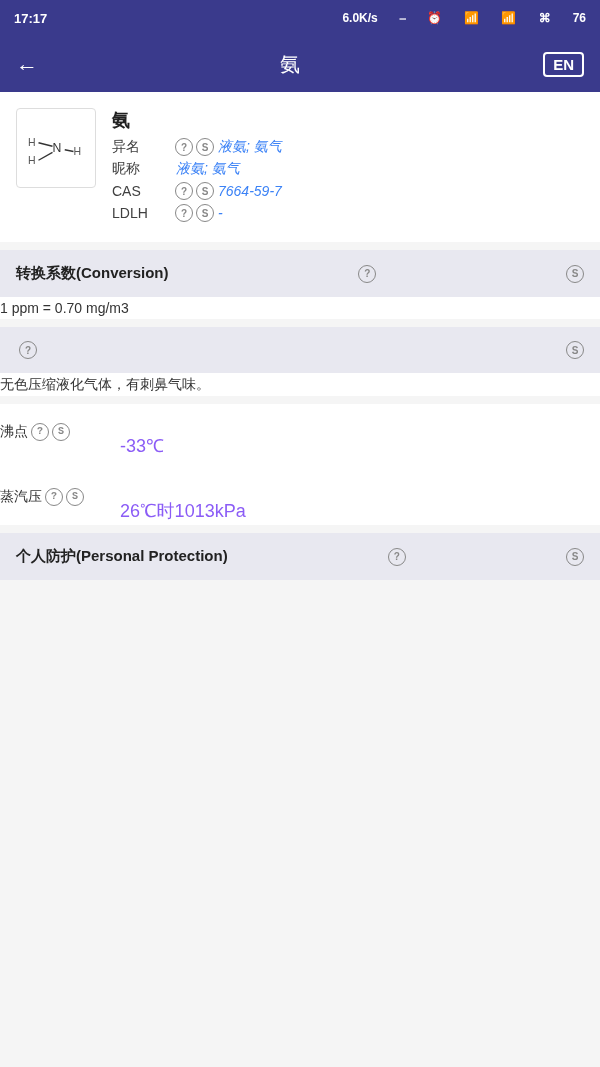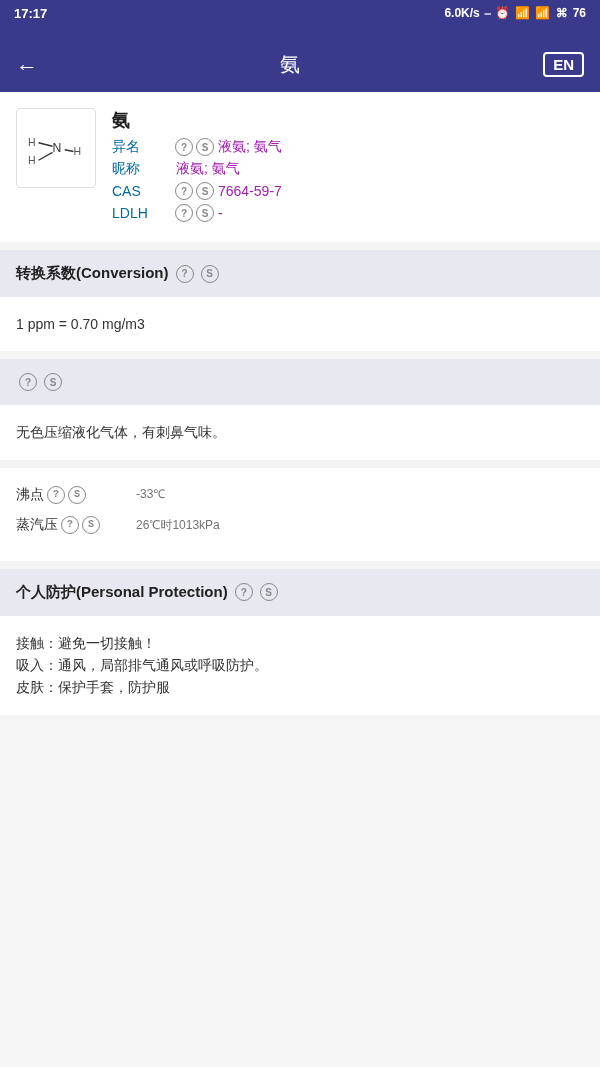--- a/index.html
+++ b/index.html
@@ -12,30 +12,30 @@
       font-size: 14px;
       color: #333;
     }
 
     
     .status-bar {
       background: #3a3a8c;
       color: white;
       display: flex;
       justify-content: space-between;
-      align-items: flex-start;
+      align-items: center;
       padding: 6px 14px;
       font-size: 13px;
       font-weight: 600;
       height: 36px;
     }
     .status-right {
       display: flex;
       align-items: center;
-      gap: 5px;
+      gap: 22px;
       font-size: 12px;
     }
 
     
     .app-bar {
       background: #3a3a8c;
       color: white;
       display: flex;
       align-items: center;
       justify-content: space-between;
@@ -94,27 +94,28 @@
       color: #222;
       margin-bottom: 6px;
     }
     .info-row {
       display: flex;
       align-items: center;
       margin-bottom: 4px;
       font-size: 14px;
     }
     .info-label {
-      color: #0369a1;
+      color: #404040;
       min-width: 60px;
       font-weight: 500;
     }
     .info-value {
-      color: #a21caf;
+      color: #3b82f6;
       margin-left: 4px;
+      font-style: italic;
     }
     .icon-circle {
       display: inline-flex;
       align-items: center;
       justify-content: center;
       width: 18px;
       height: 18px;
       border: 1.5px solid #888;
       border-radius: 50%;
       font-size: 10px;
@@ -130,26 +131,26 @@
     
     .section-header {
       background: #e8e8f0;
       padding: 14px 16px;
       font-size: 15px;
       font-weight: bold;
       color: #222;
       display: flex;
       align-items: center;
       gap: 4px;
+      justify-content: space-between;
     }
 
     
     .section-content {
       background: white;
-      padding: 16px;
       margin-bottom: 8px;
       font-size: 14px;
       color: #333;
       line-height: 1.6;
     }
 
     
     .base-row {
       display: flex;
       align-items: center;
@@ -158,22 +159,23 @@
     .base-label {
       display: flex;
       align-items: center;
       min-width: 120px;
       font-size: 14px;
       color: #333;
       font-weight: 500;
       font-family: Liberation Mono, monospace;
     }
     .base-value {
-      color: #737373;
-      font-size: 12px;
+      color: #8b5cf6;
+      font-size: 18px;
+      margin-top: 28px;
     }
 
     sub {
       font-size: 10px;
     }
   </style>
 </head>
 <body>
 
 <div class="status-bar">
@@ -287,18 +289,13 @@
     </div>
   </div>
 </div>
 
 <div>
   <div class="section-header">
     <span>个人防护(Personal Protection)</span>
     <span class="icon-circle">?</span>
     <span class="icon-circle s-icon">S</span>
   </div>
-  <div class="section-content">
-    <div style="white-space: pre-line;">接触：避免一切接触！
-吸入：通风，局部排气通风或呼吸防护。
-皮肤：保护手套，防护服</div>
-  </div>
 </div>
 
 </body></html>

